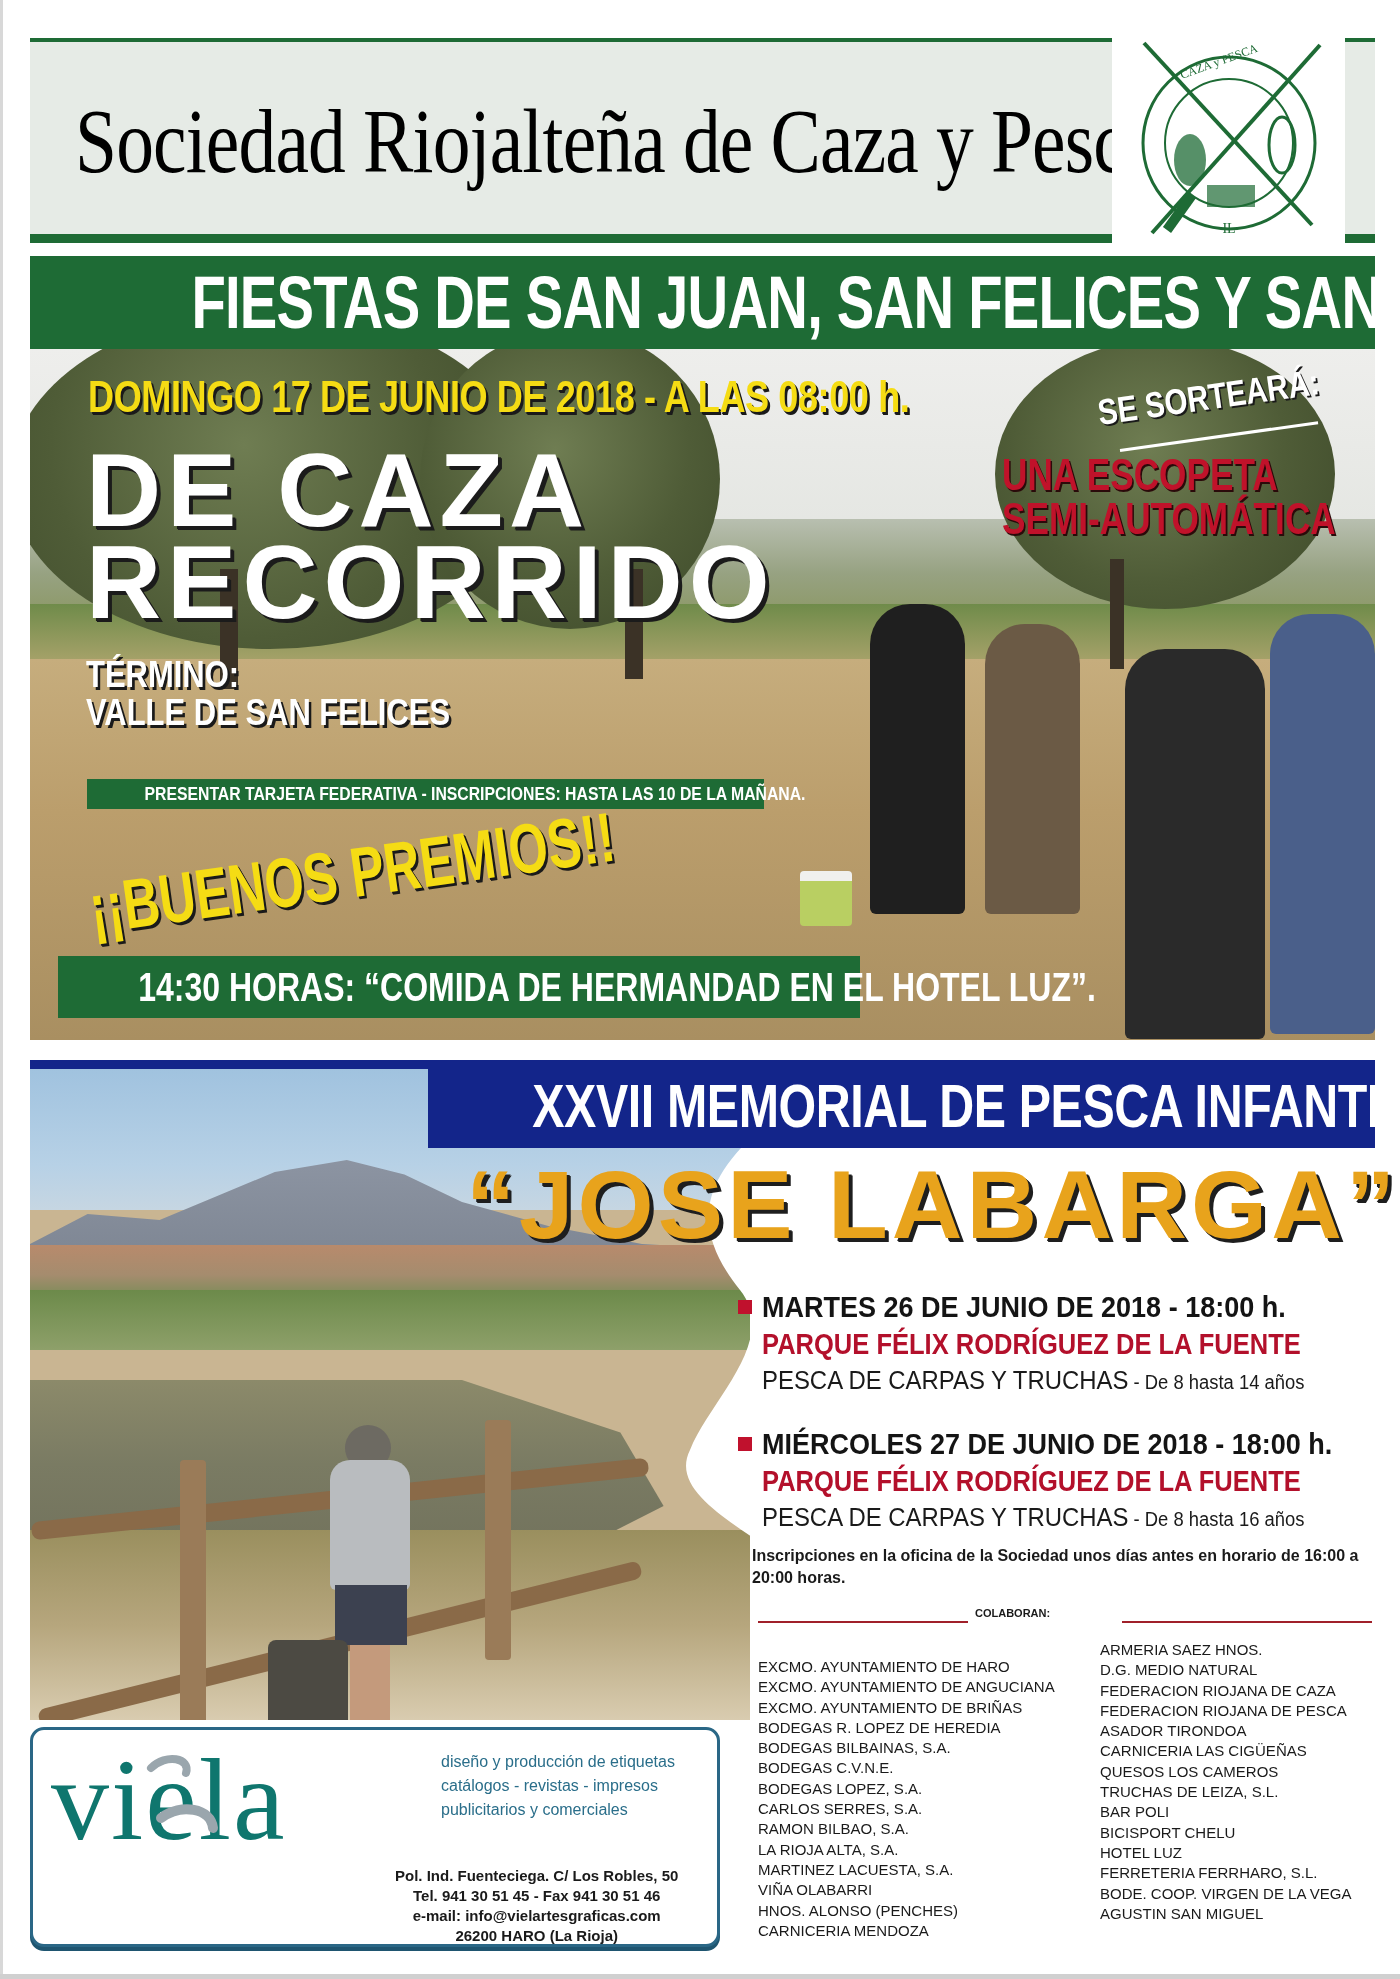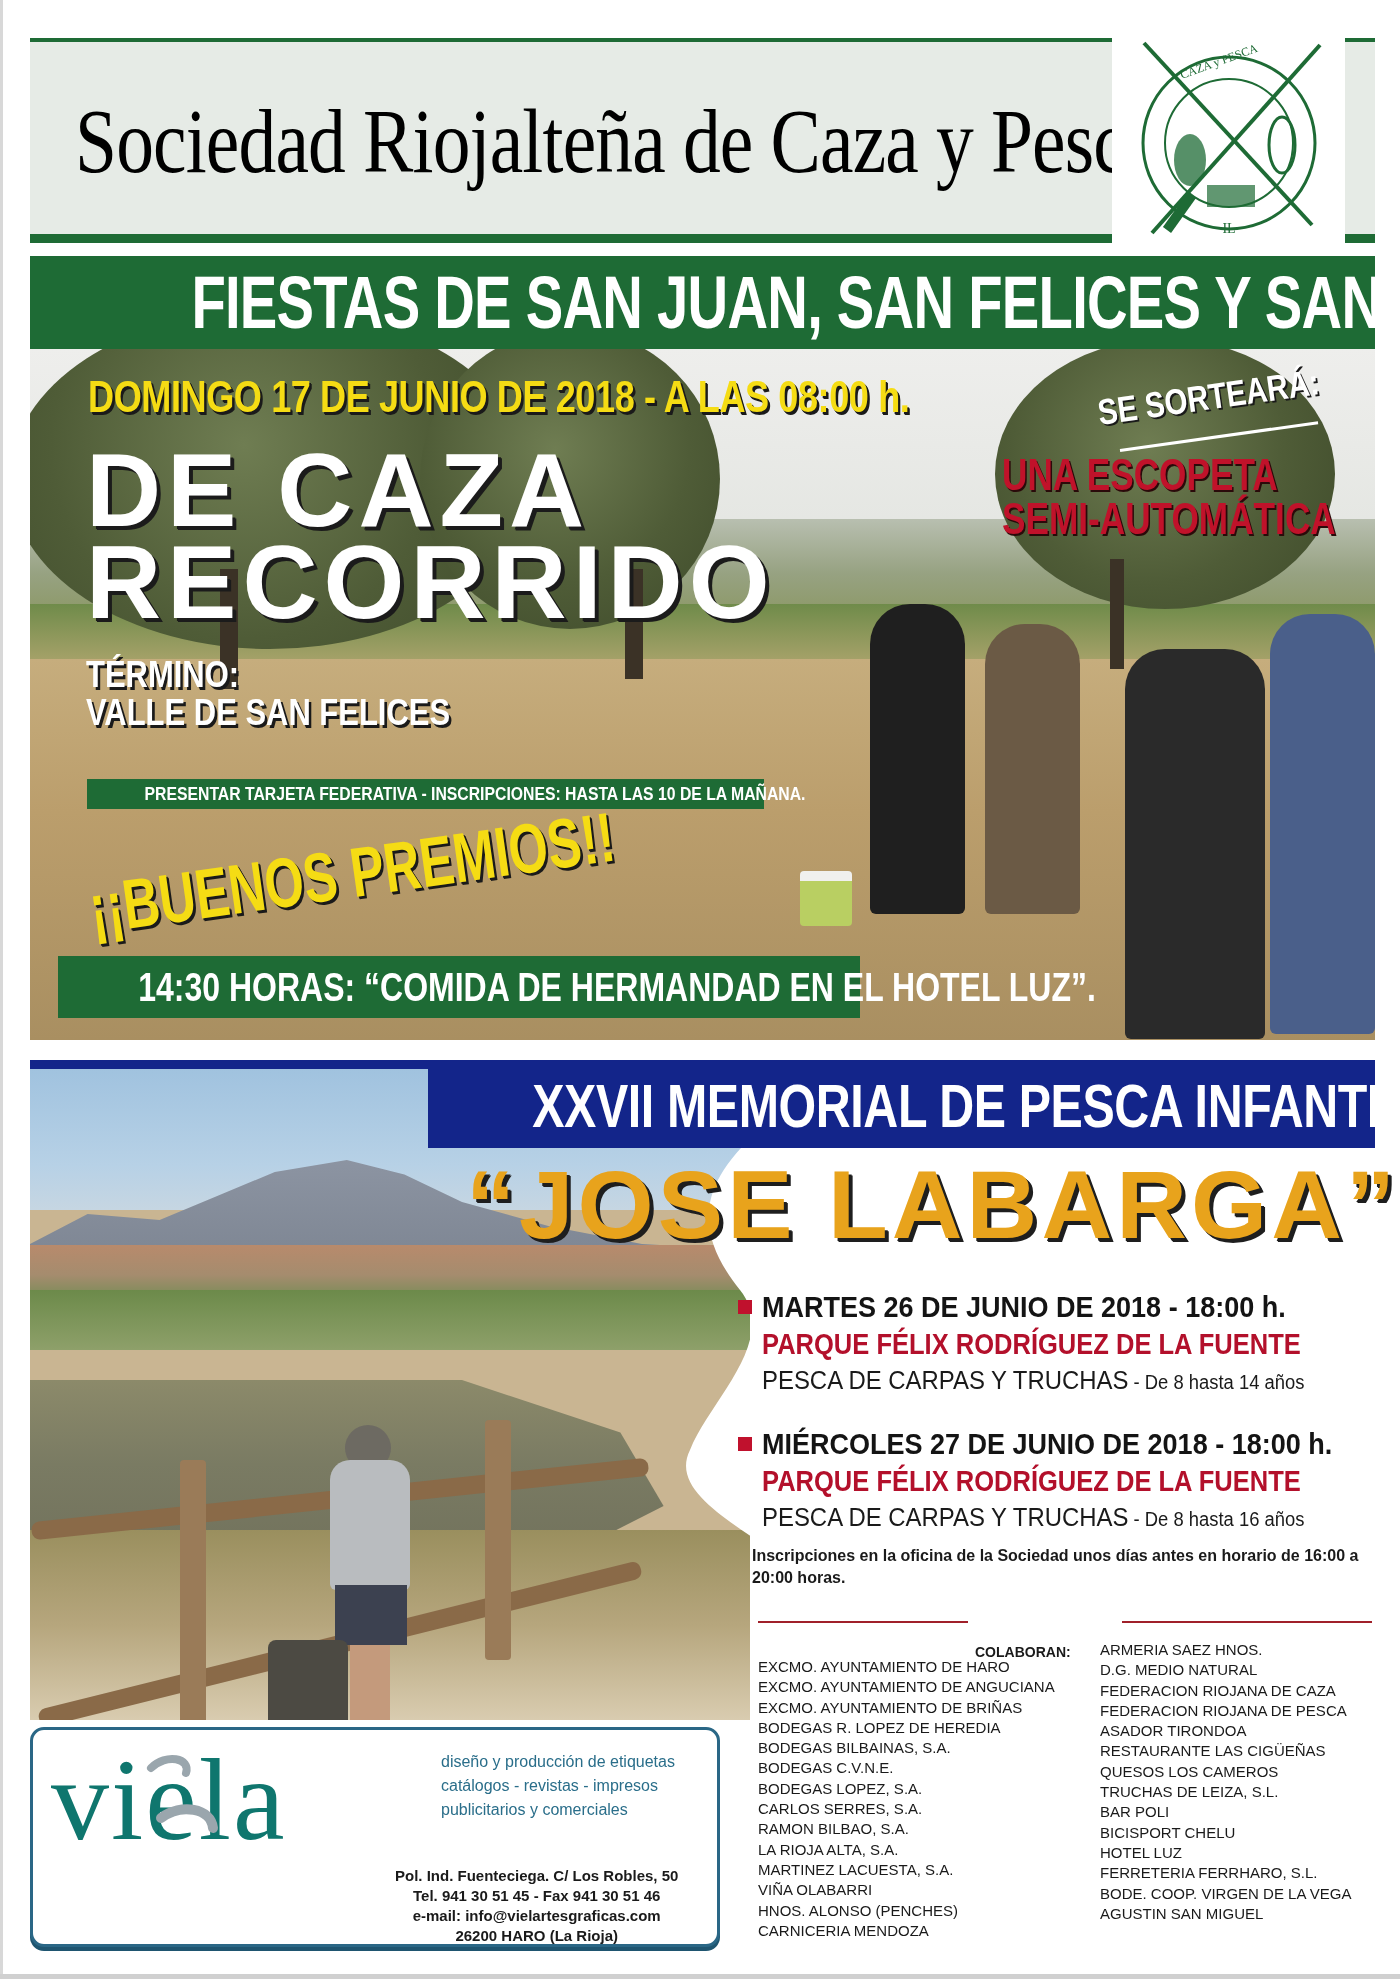--- a/index.html
+++ b/index.html
@@ -142,21 +142,21 @@
   .event .date { position: absolute; left: 24px; top: 0; font-weight: bold; font-size: 30px; color: #141414; transform: scaleX(0.9); transform-origin: left center; }
   .event .place { position: absolute; left: 24px; top: 38px; font-weight: bold; font-size: 29px; color: #b3102b; transform: scaleX(0.88); transform-origin: left center; }
   .event .activity { position: absolute; left: 24px; top: 75px; font-size: 26px; color: #1a1a1a; transform: scaleX(0.92); transform-origin: left center; }
   .event .activity .ages { font-size: 20px; }
 
   .inscriptions {
     position: absolute; left: 752px; top: 1545px; width: 620px;
     font-weight: bold; font-size: 16px; line-height: 22px; color: #1a1a1a;
   }
   .colab-rule { position: absolute; height: 2px; background: #a0202a; top: 1621px; }
-  .colab-title { position: absolute; left: 975px; top: 1607px; font-weight: bold; font-size: 14px; color: #1a1a1a; margin-top: 37px; }
+  .colab-title { position: absolute; left: 975px; top: 1607px; font-weight: bold; font-size: 11px; color: #1a1a1a; }
   .colab-col { position: absolute; top: 1640px; font-size: 15px; line-height: 20.3px; color: #1a1a1a; white-space: nowrap; }
 
   
   .viela-box {
     position: absolute; left: 30px; top: 1727px; width: 690px; height: 220px;
     background: #fff; border: 3px solid #2a6786; border-radius: 14px;
     box-shadow: 0 4px 0 #1f5570;
   }
   .viela-word { position: absolute; left: 18px; top: 4px; font-size: 116px; color: #0f766e; letter-spacing: 2px; font-family: Liberation Serif, serif; }
   .viela-swirl { position: absolute; left: 98px; top: 18px; width: 90px; height: 120px; }
@@ -303,21 +303,21 @@
   <div>HNOS. ALONSO (PENCHES)</div>
   <div>CARNICERIA MENDOZA</div>
 </div>
 
 <div class="colab-col" style="left:1100px;">
   <div>ARMERIA SAEZ HNOS.</div>
   <div>D.G. MEDIO NATURAL</div>
   <div>FEDERACION RIOJANA DE CAZA</div>
   <div>FEDERACION RIOJANA DE PESCA</div>
   <div>ASADOR TIRONDOA</div>
-  <div>RESTAURANTE LAS CIGÜEÑAS</div>
+  <div>CARNICERIA LAS CIGÜEÑAS</div>
   <div>QUESOS LOS CAMEROS</div>
   <div>TRUCHAS DE LEIZA, S.L.</div>
   <div>BAR POLI</div>
   <div>BICISPORT CHELU</div>
   <div>HOTEL LUZ</div>
   <div>FERRETERIA FERRHARO, S.L.</div>
   <div>BODE. COOP. VIRGEN DE LA VEGA</div>
   <div>AGUSTIN SAN MIGUEL</div>
 </div>
 

